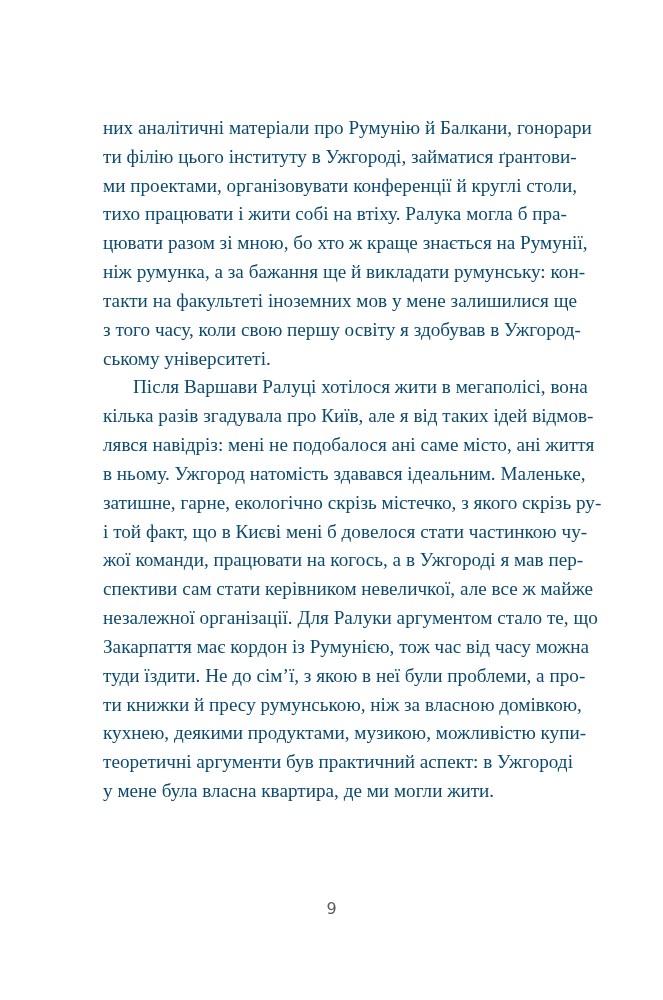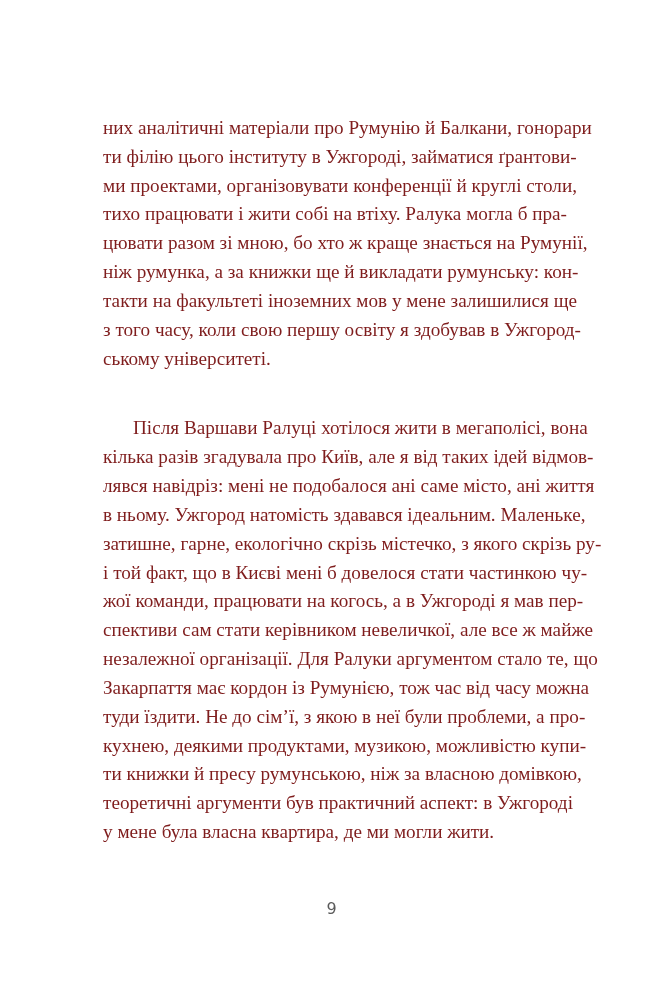--- a/index.html
+++ b/index.html
@@ -22,33 +22,32 @@
       background: #ffffff;
     }
     .text-block {
       position: absolute;
       left: 103px;
       top: 114px;
       width: 458px;
       font-family: "Liberation Serif", "DejaVu Serif", serif;
       font-size: 19.2px;
       line-height: 28.84px;
-      color: #7f1d1d;
+      color: #0c4a6e;
     }
     .line {
       display: block;
       height: 28.84px;
       white-space: nowrap;
       text-align: justify;
       text-align-last: justify;
       overflow: visible;
     }
     .line.indent {
       padding-left: 30px;
-      margin-top: 41px;
     }
     .line.last {
       text-align-last: left;
     }
     .page-number {
       position: absolute;
       left: 0;
       width: 663px;
       top: 899px;
       text-align: center;
@@ -62,39 +61,39 @@
 
 <div class="page">
   <div class="text-block">
 
     <div>
       <span class="line">них аналітичні матеріали про Румунію й Балкани, гонорари</span>
       <span class="line">ти філію цього інституту в Ужгороді, займатися ґрантови-</span>
       <span class="line">ми проектами, організовувати конференції й круглі столи,</span>
       <span class="line">тихо працювати і жити собі на втіху. Ралука могла б пра-</span>
       <span class="line">цювати разом зі мною, бо хто ж краще знається на Румунії,</span>
-      <span class="line">ніж румунка, а за книжки ще й викладати румунську: кон-</span>
+      <span class="line">ніж румунка, а за бажання ще й викладати румунську: кон-</span>
       <span class="line">такти на факультеті іноземних мов у мене залишилися ще</span>
       <span class="line">з того часу, коли свою першу освіту я здобував в Ужгород-</span>
       <span class="line last">ському університеті.</span>
     </div>
 
     <div>
       <span class="line indent">Після Варшави Ралуці хотілося жити в мегаполісі, вона</span>
       <span class="line">кілька разів згадувала про Київ, але я від таких ідей відмов-</span>
       <span class="line">лявся навідріз: мені не подобалося ані саме місто, ані життя</span>
       <span class="line">в ньому. Ужгород натомість здавався ідеальним. Маленьке,</span>
       <span class="line">затишне, гарне, екологічно скрізь містечко, з якого скрізь ру-</span>
       <span class="line">і той факт, що в Києві мені б довелося стати частинкою чу-</span>
       <span class="line">жої команди, працювати на когось, а в Ужгороді я мав пер-</span>
       <span class="line">спективи сам стати керівником невеличкої, але все ж майже</span>
       <span class="line">незалежної організації. Для Ралуки аргументом стало те, що</span>
       <span class="line">Закарпаття має кордон із Румунією, тож час від часу можна</span>
       <span class="line">туди їздити. Не до сім’ї, з якою в неї були проблеми, а про-</span>
+      <span class="line">ти книжки й пресу румунською, ніж за власною домівкою,</span>
       <span class="line">кухнею, деякими продуктами, музикою, можливістю купи-</span>
-      <span class="line">ти книжки й пресу румунською, ніж за власною домівкою,</span>
       <span class="line">теоретичні аргументи був практичний аспект: в Ужгороді</span>
       <span class="line last">у мене була власна квартира, де ми могли жити.</span>
     </div>
   </div>
 
   <div class="page-number">9</div>
 </div>
 
 </body></html>

